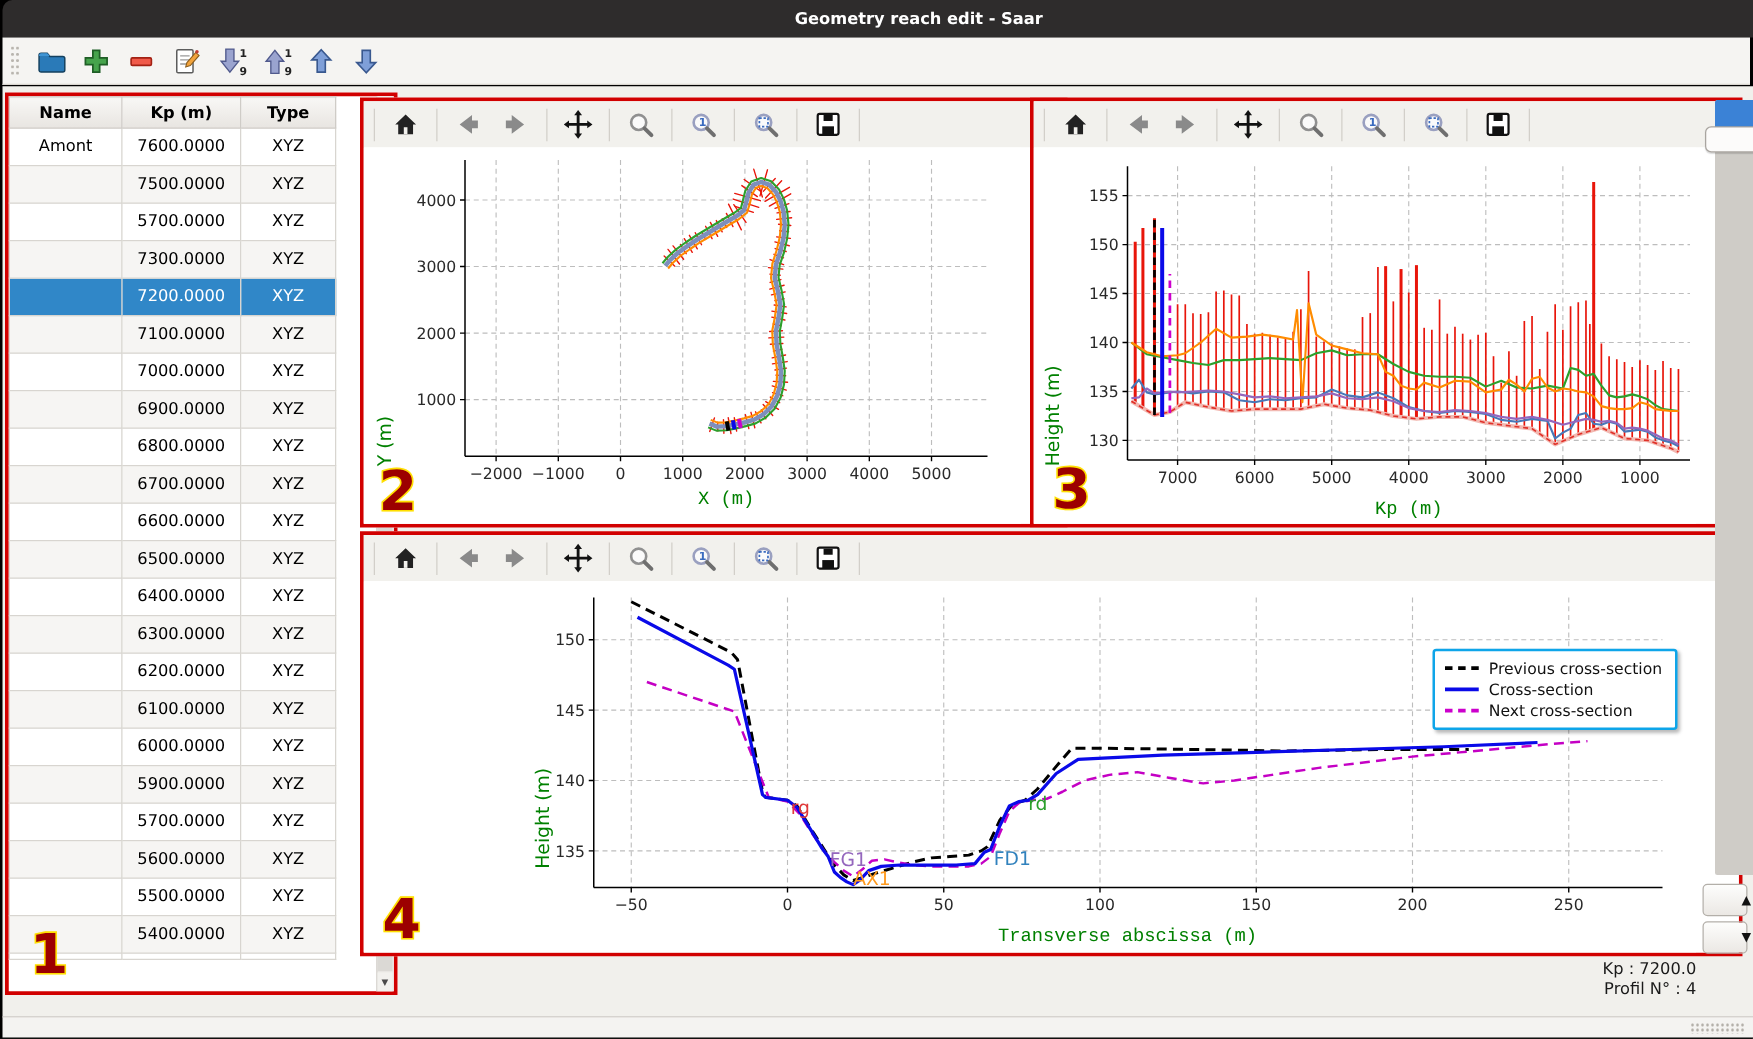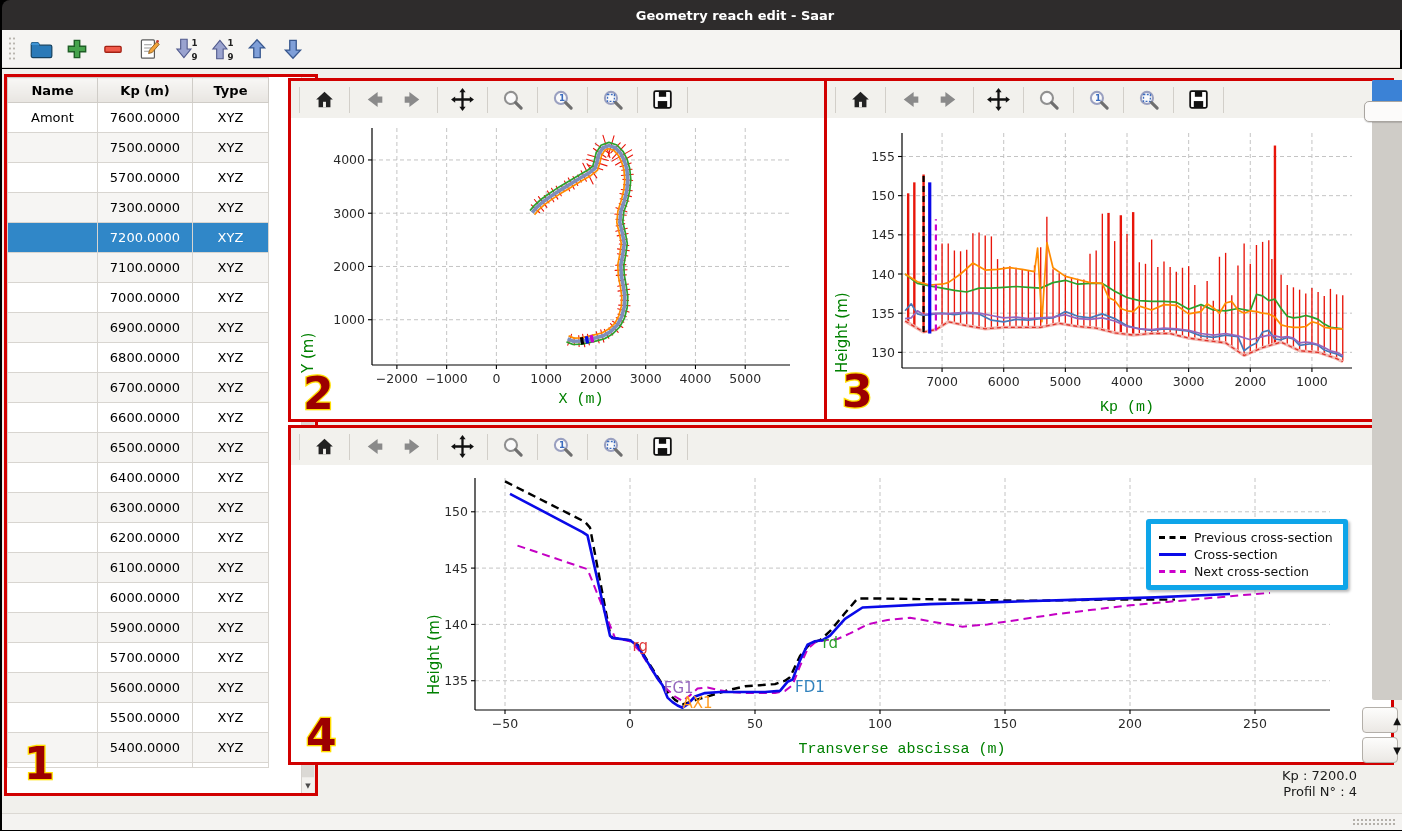--- a/index.html
+++ b/index.html
@@ -42,21 +42,21 @@
   .tbl td{height:29px;border:1px solid #d8d5d0;text-align:center;padding:0;background:#fff;}
   .tbl tr:nth-child(even) td{background:#f6f5f3;}
   .tbl tr.sel td{background:#3087c8;color:#fff;}
   .tscroll{position:absolute;right:0;top:0;width:13px;bottom:0;background:#eceae7;border-left:1px solid #d5d2cd;}
   .tsbtn{position:absolute;left:0;width:12px;height:15px;background:#f2f1ee;display:flex;
     align-items:center;justify-content:center;font-size:7px;color:#4a4a4a;}
   .tsthumb{position:absolute;left:1px;top:17px;width:9px;height:190px;background:#fbfbfa;
     border:1px solid #c4c1bb;border-radius:5px;}
   .tstrack{position:absolute;left:0;top:209px;width:12px;bottom:16px;background:#dbd9d5;}
   
-  .legend{position:absolute;left:855px;top:54px;background:#fff;border:5px solid #0ea5e9;border-radius:3px;
+  .legend{position:absolute;left:855px;top:54px;background:#fff;border:2px solid #0ea5e9;border-radius:3px;
     box-shadow:2px 2px 3px rgba(0,0,0,.28);padding:5px 10px 5px 8px;font-size:12.5px;color:#111;}
   .legrow{display:flex;align-items:center;gap:8px;height:17px;white-space:nowrap;}
   .legsample{width:27px;height:0;}
   .ls-prev{border-top:3px dashed #000;}
   .ls-cur{border-top:3px solid #0a0ae8;}
   .ls-next{border-top:3px dashed #cc00cc;}
   
   .slider-track{left:1372px;top:80px;width:4px;height:620px;background:#cfccc7;border-radius:2px;}
   .slider-fill{left:1372px;top:80px;width:4px;height:23px;background:#3b82d6;border-radius:2px;}
   .slider-handle{left:1364px;top:101px;width:17px;height:19px;background:#fcfbfa;border:1px solid #a9a5a0;

